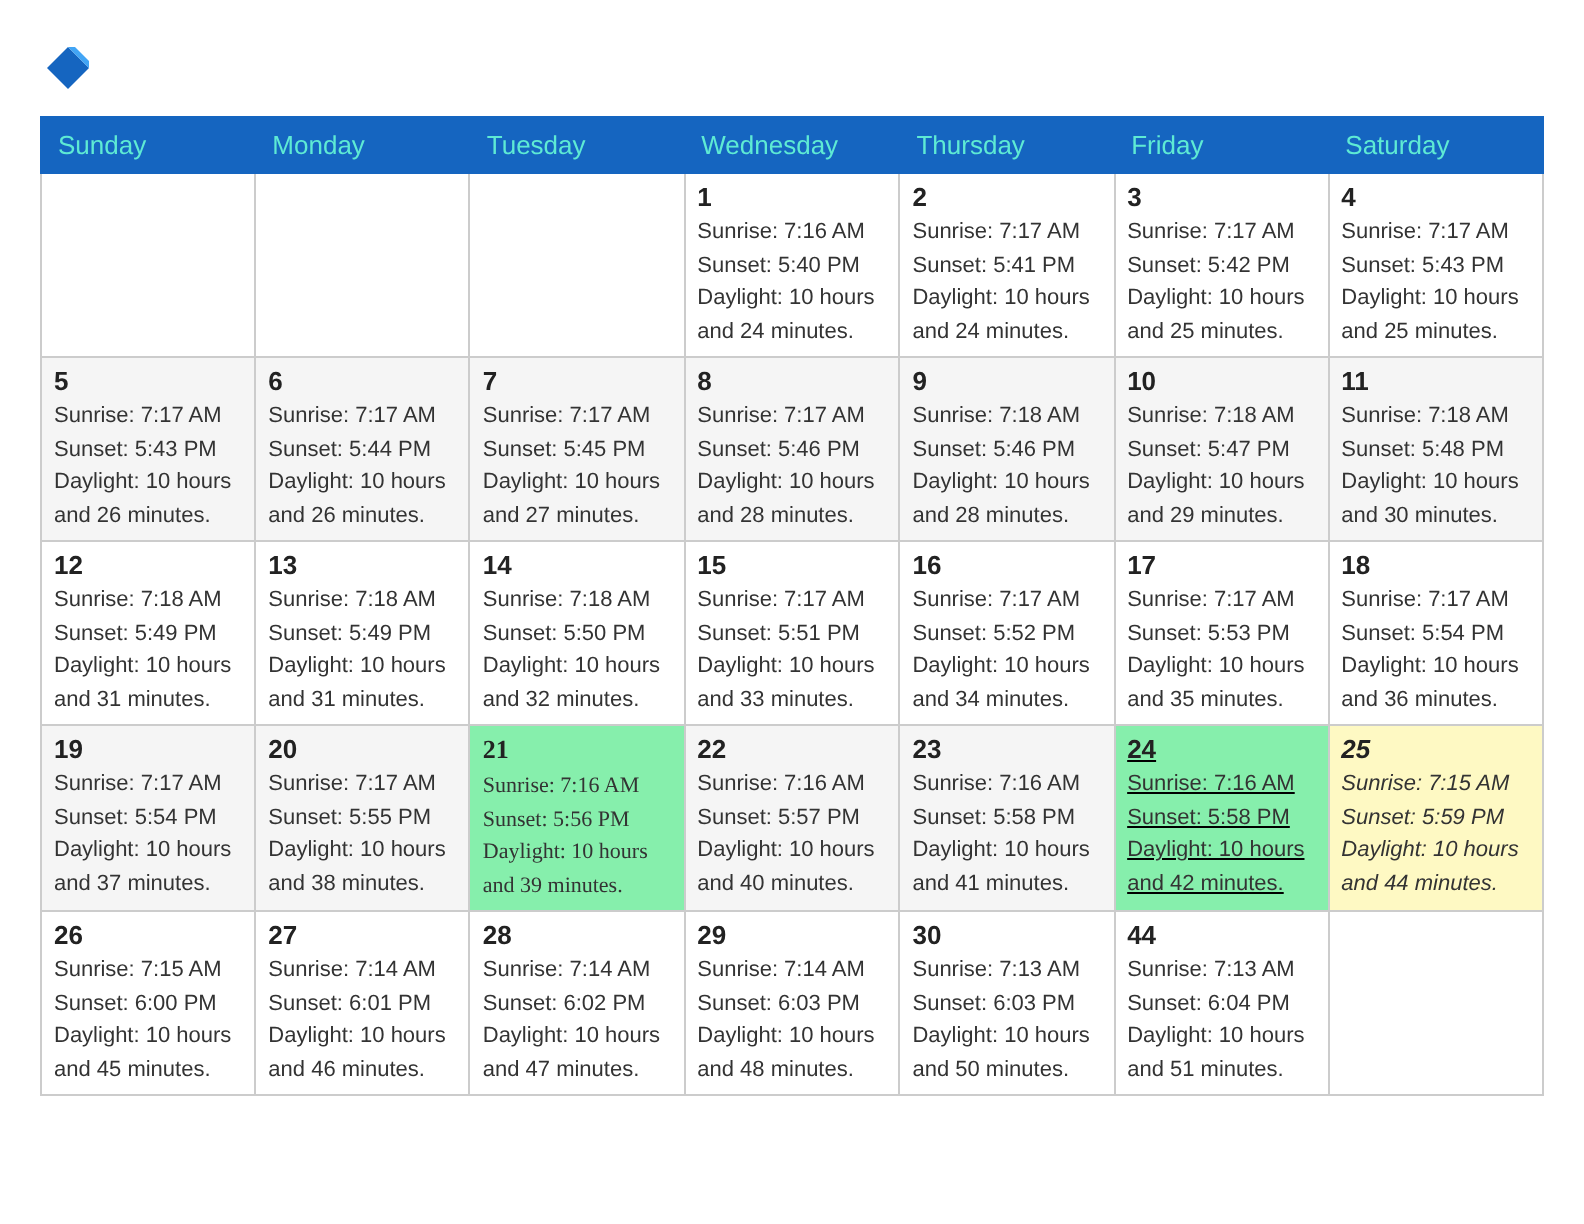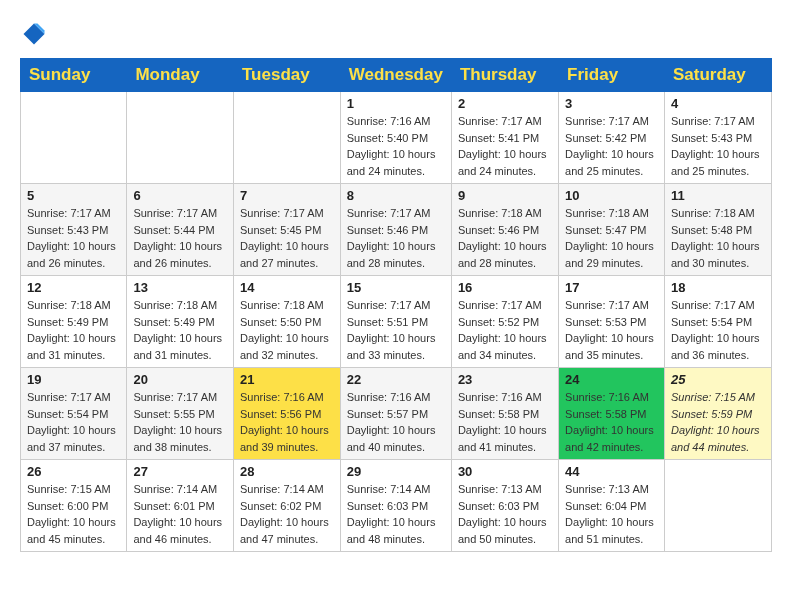--- a/index.html
+++ b/index.html
@@ -45,25 +45,25 @@
       font-size: 16px;
       color: #444;
     }
     .calendar {
       width: 100%;
       border-collapse: collapse;
       font-size: 11px;
     }
     .calendar th {
       background-color: #1565c0;
-      color: #fde047;
+      color: #5eead4;
       text-align: left;
       padding: 6px 8px;
-      font-size: 17px;
-      font-weight: bold;
+      font-size: 13px;
+      font-weight: normal;
       border: 1px solid #1565c0;
     }
     .calendar td {
       border: 1px solid #ccc;
       vertical-align: top;
       padding: 4px 6px;
       width: 108px;
       height: 90px;
       background: #fff;
     }
@@ -201,33 +201,33 @@
       </tr>
       <tr>
         <td style="background: rgb(245, 245, 245); margin-left: 36px;">
           <span class="day-num">19</span>
           <div class="day-info">Sunrise: 7:17 AM<br>Sunset: 5:54 PM<br>Daylight: 10 hours and 37 minutes.</div>
         </td>
         <td style="background: rgb(245, 245, 245);">
           <span class="day-num">20</span>
           <div class="day-info">Sunrise: 7:17 AM<br>Sunset: 5:55 PM<br>Daylight: 10 hours and 38 minutes.</div>
         </td>
-        <td style="background: #fde047;">
+        <td style="background: #86efac; font-family: Liberation Serif, serif;">
           <span class="day-num">21</span>
           <div class="day-info">Sunrise: 7:16 AM<br>Sunset: 5:56 PM<br>Daylight: 10 hours and 39 minutes.</div>
         </td>
         <td style="background: rgb(245, 245, 245); margin-left: 20px;">
           <span class="day-num">22</span>
           <div class="day-info">Sunrise: 7:16 AM<br>Sunset: 5:57 PM<br>Daylight: 10 hours and 40 minutes.</div>
         </td>
         <td style="background: rgb(245, 245, 245);">
           <span class="day-num">23</span>
           <div class="day-info">Sunrise: 7:16 AM<br>Sunset: 5:58 PM<br>Daylight: 10 hours and 41 minutes.</div>
         </td>
-        <td style="background: #22c55e;">
+        <td style="background: #86efac; text-decoration: underline;">
           <span class="day-num">24</span>
           <div class="day-info">Sunrise: 7:16 AM<br>Sunset: 5:58 PM<br>Daylight: 10 hours and 42 minutes.</div>
         </td>
         <td style="background: #fef9c3; font-style: italic;">
           <span class="day-num">25</span>
           <div class="day-info">Sunrise: 7:15 AM<br>Sunset: 5:59 PM<br>Daylight: 10 hours and 44 minutes.</div>
         </td>
       </tr>
       <tr>
         <td>

